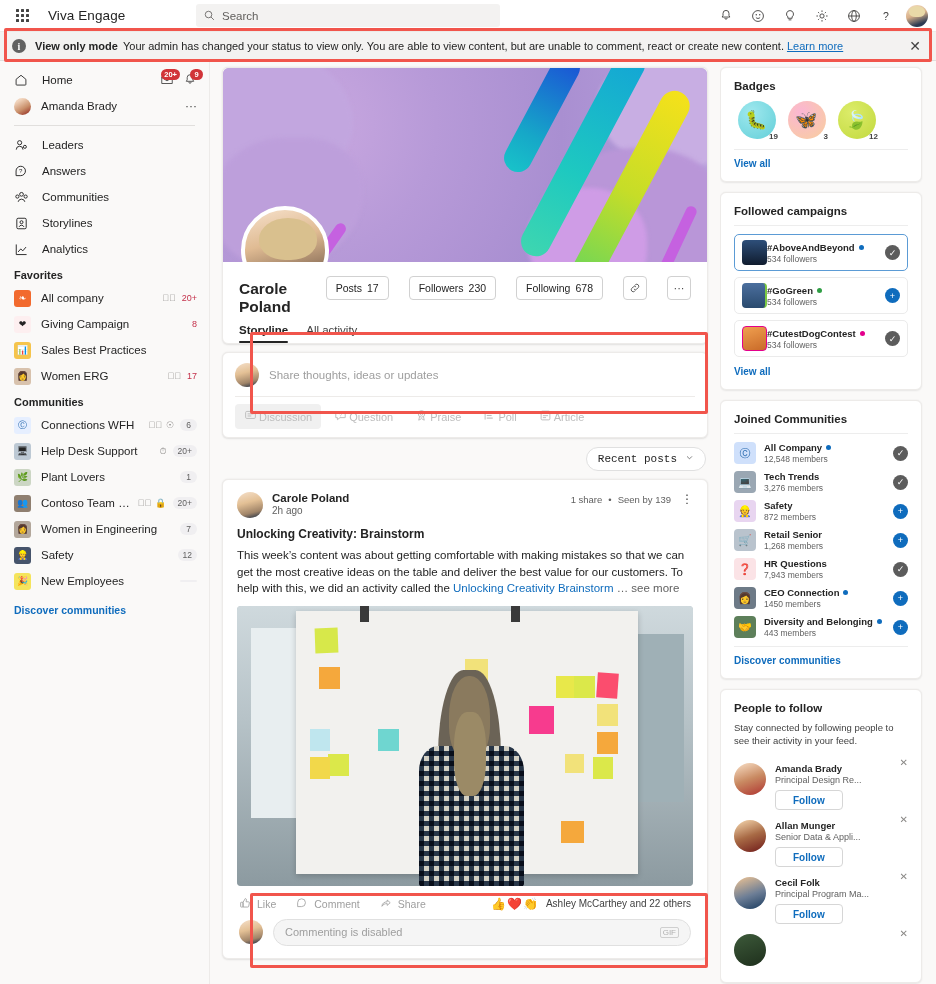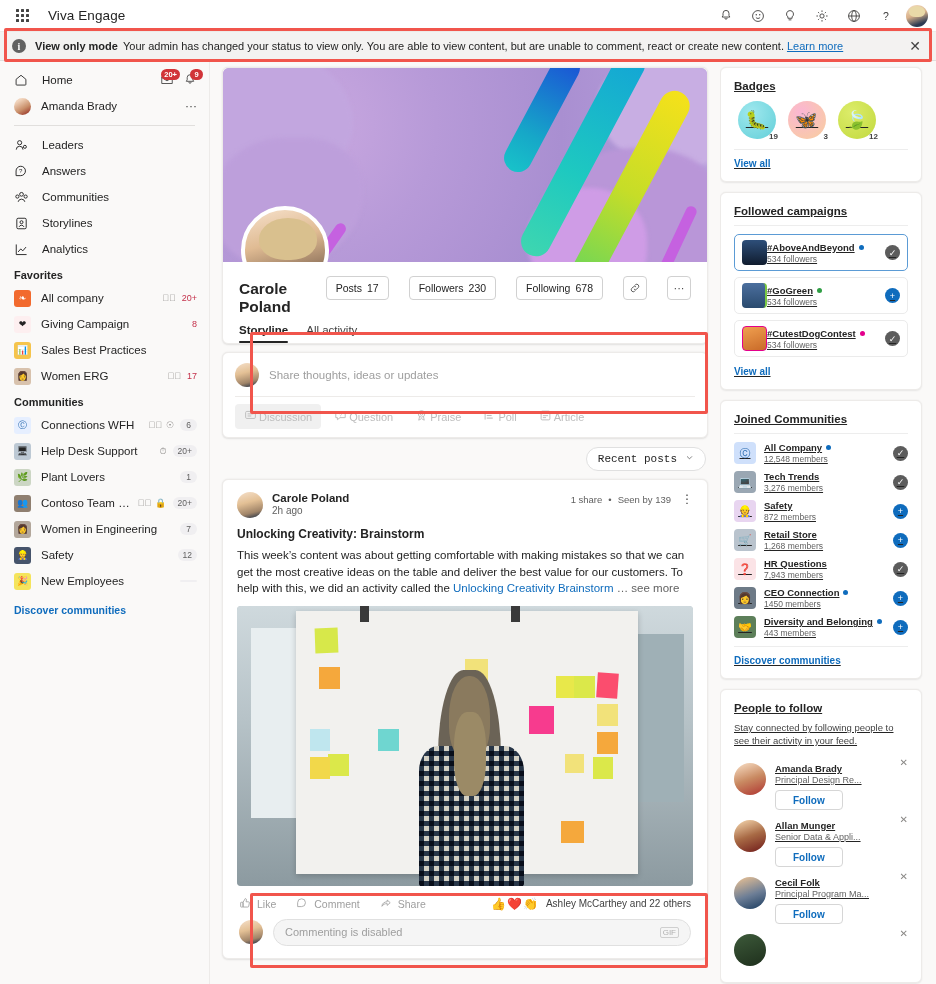--- a/index.html
+++ b/index.html
@@ -139,21 +139,21 @@
   .reacts .rtext { margin-left: 7px; }
   .commentrow { display: flex; align-items: center; padding: 4px 16px 12px; }
   .comment-input { flex: 1; height: 27px; border: 1px solid #e0e0e0; background: #f5f5f5; border-radius: 14px;
                    display: flex; align-items: center; padding: 0 11px; font-size: 11px; color: #9e9e9e; }
   .comment-input .gif { margin-left: auto; font-size: 8px; color: #b0b0b0; border: 1px solid #cfcfcf;
                         border-radius: 2px; padding: 0 2px; }
 
   
   .rail { width: 216px; flex: 0 0 216px; padding: 6px 14px 0 0; overflow: hidden; }
   .rcard { background: #fff; border: 1px solid #edebe9; border-radius: 6px; padding: 12px 13px;
-           margin-bottom: 10px; box-shadow: 0 .6px 1.8px rgba(0,0,0,.08); text-decoration: underline; }
+           margin-bottom: 10px; box-shadow: 0 .6px 1.8px rgba(0,0,0,.08); }
   .rtitle { font-size: 11.5px; font-weight: bold; margin-bottom: 7px; }
   .rsub { font-size: 9.5px; color: #424242; line-height: 13px; margin-bottom: 10px; }
   .rsep { height: 1px; background: #ededed; margin: 8px 0; }
   .viewall { color: #0f6cbd; font-size: 10px; font-weight: bold; }
   .badges-row { display: flex; gap: 12px; padding: 2px 0 2px 4px; }
   .badge-ic { width: 38px; height: 38px; border-radius: 50%; position: relative;
               display: flex; align-items: center; justify-content: center; font-size: 18px; }
   .badge-ic .num { position: absolute; right: -2px; bottom: -2px; font-size: 8px; color: #424242; font-weight: bold; }
 
   .camp { display: flex; align-items: center; border: 1px solid #ebebeb; border-radius: 5px;
@@ -196,20 +196,29 @@
           <i></i>
           <i></i>
           <i></i>
           <i></i>
           <i></i>
           <i></i>
           <i></i>
         </div>
     </div>
     <div class="app-title">Viva Engage</div>
+    <div class="searchbox">
+      <span class="mag">
+        <svg width="11" height="11" viewBox="0 0 16 16">
+            <circle cx="6.6" cy="6.6" r="4.8" fill="none" stroke="#605e5c" stroke-width="1.2"></circle>
+            <line x1="10.2" y1="10.2" x2="14.4" y2="14.4" stroke="#605e5c" stroke-width="1.2"></line>
+          </svg>
+      </span>
+      <span>Search</span>
+    </div>
     <div class="top-icons">
       <div class="ti">
         <svg width="14" height="14" viewBox="0 0 16 16">
             <path d="M8 1.6a3.4 3.4 0 00-3.4 3.4v2.4l-1 1.8h8.8l-1-1.8V5A3.4 3.4 0 008 1.6z" fill="none" stroke="#3b3a39" stroke-width="1"></path>
             <path d="M6.6 10.2a1.4 1.4 0 002.8 0" fill="none" stroke="#3b3a39" stroke-width="1"></path>
           </svg>
       </div>
       <div class="ti">
         <svg width="14" height="14" viewBox="0 0 16 16">
             <circle cx="8" cy="8" r="6.2" fill="none" stroke="#3b3a39" stroke-width="1"></circle>
@@ -725,21 +734,21 @@
               <span>Safety</span>
             </div>
             <div class="cm">872 members</div>
           </div>
           <span class="rbtn plus" style="margin-left:auto">+</span>
         </div>
         <div class="comm">
           <span class="thumb" style="background:#b9c3cd;">🛒</span>
           <div>
             <div class="cn">
-              <span>Retail Store</span>
+              <span>Retail Senior</span>
             </div>
             <div class="cm">1,268 members</div>
           </div>
           <span class="rbtn plus" style="margin-left:auto">+</span>
         </div>
         <div class="comm">
           <span class="thumb" style="background:#fbe3e6;color:#d13438;">❓</span>
           <div>
             <div class="cn">
               <span>HR Questions</span>

